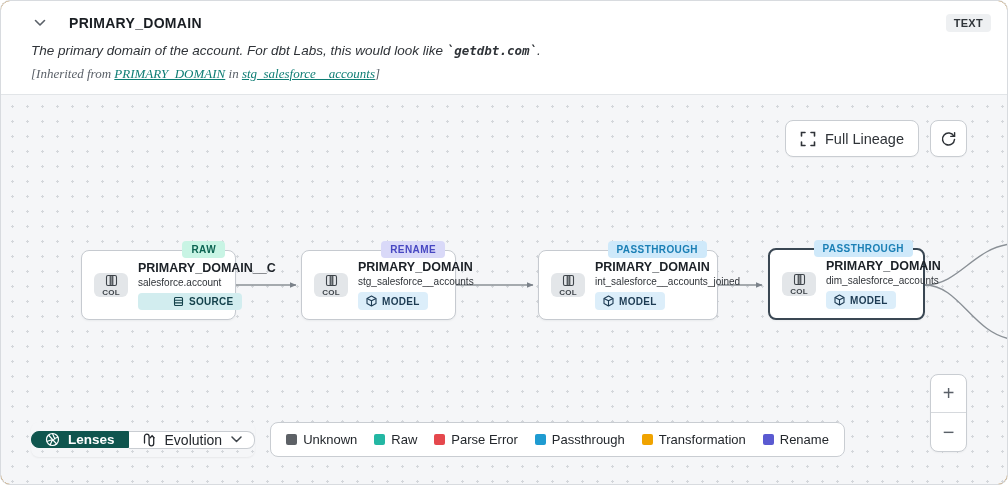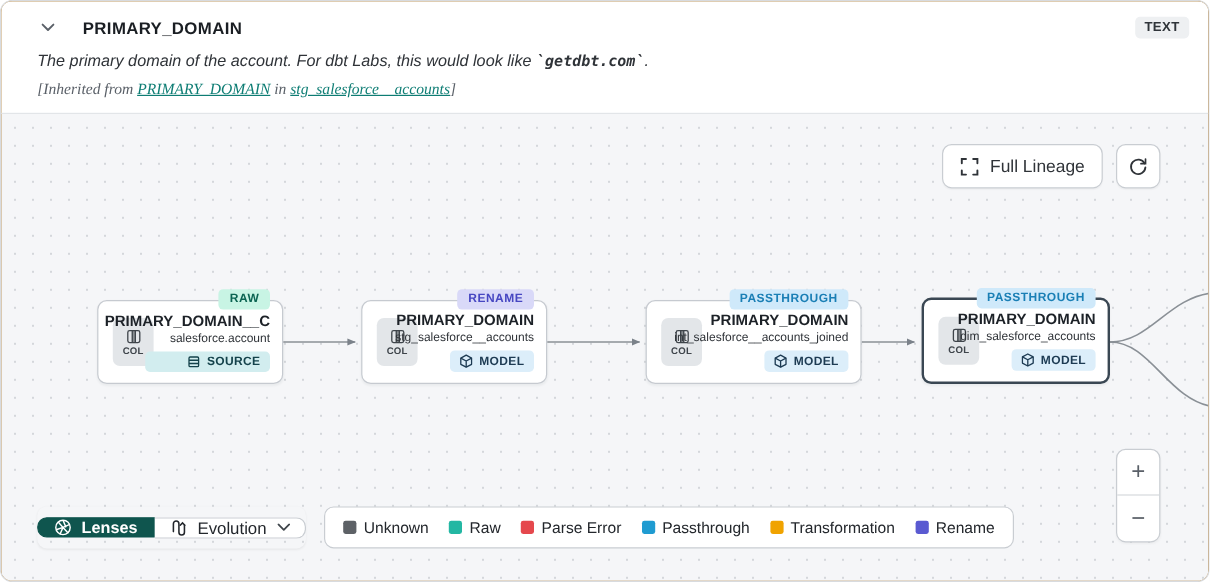--- a/index.html
+++ b/index.html
@@ -24,23 +24,23 @@
   .edges { position:absolute; left:0; top:0; width:1008px; height:390px; pointer-events:none; }
 
   
   .btn { position:absolute; display:flex; align-items:center; gap:9px; background:#fff; border:1px solid #c9cdd2; border-radius:8px; height:37px; color:#2f3338; font-size:14.5px; cursor:pointer; box-shadow:0 1px 1px rgba(0,0,0,.03); }
   .full-lineage { top:25px; right:88px; padding:0 14px; }
   .refresh-btn { top:25px; right:40px; width:37px; justify-content:center; }
 
   
   .node { position:absolute; height:70px; background:#fff; border:1px solid #c6cad0; border-radius:8px; display:flex; align-items:center; padding:0 10px 0 12px; box-shadow:0 1px 2px rgba(25,35,45,.05); cursor:pointer; }
   .node.selected { border:2px solid #3a4753; height:72px; }
-  .col-chip { display:flex; flex-direction:column; align-items:center; justify-content:center; width:34px; height:40px; background:#e3e6e9; border-radius:6px; color:#3f454b; flex:none; }
+  .col-chip { display:flex; flex-direction:column; align-items:center; justify-content:center; width:34px; height:24px; background:#e3e6e9; border-radius:6px; color:#3f454b; flex:none; }
   .col-chip .col-label { font-size:8px; font-weight:700; letter-spacing:.2px; margin-top:1px; }
-  .node-body { display:flex; flex-direction:column; align-items:flex-end; margin-left:10px; min-width:0; }
+  .node-body { display:flex; flex-direction:column; align-items:flex-start; margin-left:10px; min-width:0; }
   .node-title { font-size:12.5px; font-weight:600; color:#1c2127; white-space:nowrap; }
   .node-sub { font-size:10px; color:#2f3338; margin-top:2px; white-space:nowrap; }
   .res-chip { display:flex; align-items:center; gap:5px; margin-top:5px; font-size:10px; font-weight:600; letter-spacing:.3px; padding:3px 8px; border-radius:4px; color:#1d3b53; }
   .res-model { background:#dceefa; }
   .res-source { background:#d2edef; color:#14424b;padding-left:35px; }
   .node-badge { position:absolute; top:-10px; right:10px; font-size:10px; font-weight:700; letter-spacing:.4px; padding:3px 9px; border-radius:4px; }
   .badge-raw { background:#c8f4e4; color:#0c6452; }
   .badge-rename { background:#d9d9f8; color:#4747c2; }
   .badge-passthrough { background:#cfe9fa; color:#1a7fb5; }
 

